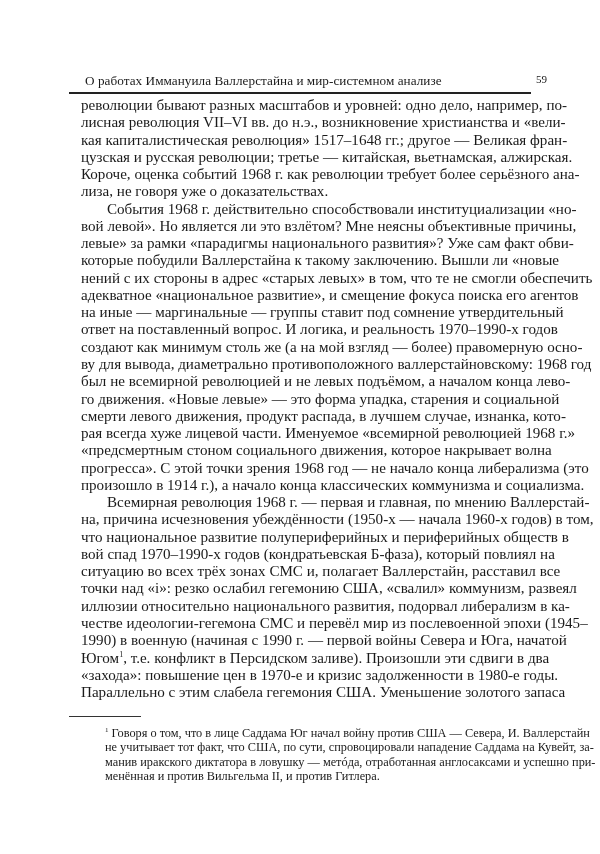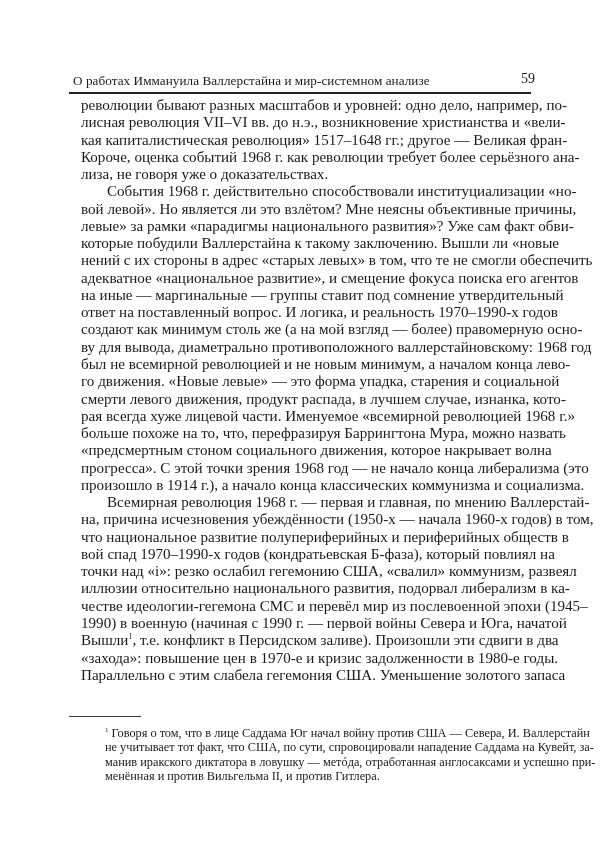--- a/index.html
+++ b/index.html
@@ -3,25 +3,25 @@
 <meta charset="utf-8">
 <style>
   html, body { margin: 0; padding: 0; background: #ffffff; }
   body { width: 600px; height: 854px; position: relative; overflow: hidden; }
   .page {
     position: absolute; left: 69px; top: 0; width: 462px;
     font-family: "Liberation Serif", "DejaVu Serif", serif;
     color: #1a1a1a;
   }
   .running-head {
-    position: absolute; top: 72px; left: 4px; width: 462px; height: 18px;
+    position: absolute; top: 72px; left: 16px; width: 462px; height: 18px;
     font-size: 13.2px; line-height: 18px;
   }
   .running-head .title { position: absolute; left: 0; top: 0; letter-spacing: 0.05px; }
-  .running-head .folio { position: absolute; right: 0; top: -2px; font-size: 14px; }
+  .running-head .folio { position: absolute; right: 0; top: -2px; font-size: 11px; }
   .head-rule {
     position: absolute; top: 92px; left: 0; width: 462px; height: 0;
     border-top: 2px solid #222;
   }
   .body-text {
     position: absolute; top: 97px; left: 12px; width: 462px;
     font-size: 15.1px; line-height: 17.28px;
   }
   .line { display: block; white-space: nowrap; text-align: justify; text-align-last: justify; height: 17.28px; overflow: visible; }
   .line.last { text-align-last: left; }
@@ -47,51 +47,52 @@
   <div class="running-head">
     <span class="title">О работах Иммануила Валлерстайна и мир-системном анализе</span>
     <span class="folio">59</span>
   </div>
   <div class="head-rule"></div>
 
   <div class="body-text">
     <span class="line">революции бывают разных масштабов и уровней: одно дело, например, по-</span>
     <span class="line">лисная революция VII–VI вв. до н.э., возникновение христианства и «вели-</span>
     <span class="line">кая капиталистическая революция» 1517–1648 гг.; другое — Великая фран-</span>
+    <span class="line">цузская и русская революции; третье — китайская, вьетнамская, алжирская.</span>
     <span class="line">Короче, оценка событий 1968 г. как революции требует более серьёзного ана-</span>
     <span class="line last">лиза, не говоря уже о доказательствах.</span>
 
     <span class="line indent">События 1968 г. действительно способствовали институциализации «но-</span>
     <span class="line">вой левой». Но является ли это взлётом? Мне неясны объективные причины,</span>
     <span class="line">левые» за рамки «парадигмы национального развития»? Уже сам факт обви-</span>
     <span class="line">которые побудили Валлерстайна к такому заключению. Вышли ли «новые</span>
     <span class="line">нений с их стороны в адрес «старых левых» в том, что те не смогли обеспечить</span>
     <span class="line">адекватное «национальное развитие», и смещение фокуса поиска его агентов</span>
     <span class="line">на иные — маргинальные — группы ставит под сомнение утвердительный</span>
     <span class="line">ответ на поставленный вопрос. И логика, и реальность 1970–1990-х годов</span>
     <span class="line">создают как минимум столь же (а на мой взгляд — более) правомерную осно-</span>
     <span class="line">ву для вывода, диаметрально противоположного валлерстайновскому: 1968 год</span>
-    <span class="line">был не всемирной революцией и не новым минимум, а началом конца лево-</span>
+    <span class="line">был не всемирной революцией и не левых подъёмом, а началом конца лево-</span>
     <span class="line">го движения. «Новые левые» — это форма упадка, старения и социальной</span>
     <span class="line">смерти левого движения, продукт распада, в лучшем случае, изнанка, кото-</span>
     <span class="line">рая всегда хуже лицевой части. Именуемое «всемирной революцией 1968 г.»</span>
-    <span class="line">больше похоже на то, что, перефразируя Баррингтона Мура, можно назвать</span>
     <span class="line">«предсмертным стоном социального движения, которое накрывает волна</span>
     <span class="line">прогресса». С этой точки зрения 1968 год — не начало конца либерализма (это</span>
     <span class="line last">произошло в 1914 г.), а начало конца классических коммунизма и социализма.</span>
 
     <span class="line indent">Всемирная революция 1968 г. — первая и главная, по мнению Валлерстай-</span>
     <span class="line">на, причина исчезновения убеждённости (1950-х — начала 1960-х годов) в том,</span>
     <span class="line">что национальное развитие полупериферийных и периферийных обществ в</span>
     <span class="line">вой спад 1970–1990-х годов (кондратьевская Б-фаза), который повлиял на</span>
+    <span class="line">ситуацию во всех трёх зонах СМС и, полагает Валлерстайн, расставил все</span>
     <span class="line">точки над «i»: резко ослабил гегемонию США, «свалил» коммунизм, развеял</span>
     <span class="line">иллюзии относительно национального развития, подорвал либерализм в ка-</span>
     <span class="line">честве идеологии-гегемона СМС и перевёл мир из послевоенной эпохи (1945–</span>
     <span class="line">1990) в военную (начиная с 1990 г. — первой войны Севера и Юга, начатой</span>
-    <span class="line"><span>Вышли</span><sup>1</sup><span>, т.е. конфликт в Персидском заливе). Произошли эти сдвиги в два</span></span>
+    <span class="line"><span>Югом</span><sup>1</sup><span>, т.е. конфликт в Персидском заливе). Произошли эти сдвиги в два</span></span>
     <span class="line">«захода»: повышение цен в 1970-е и кризис задолженности в 1980-е годы.</span>
     <span class="line">Параллельно с этим слабела гегемония США. Уменьшение золотого запаса</span>
   </div>
 
   <div class="fn-rule"></div>
 
   <div class="footnotes">
     <span class="fn-line"><span class="fn-mark">1</span><span>Говоря о том, что в лице Саддама Юг начал войну против США — Севера, И. Валлерстайн</span></span>
     <span class="fn-line">не учитывает тот факт, что США, по сути, спровоцировали нападение Саддама на Кувейт, за-</span>
     <span class="fn-line">манив иракского диктатора в ловушку — метóда, отработанная англосаксами и успешно при-</span>

